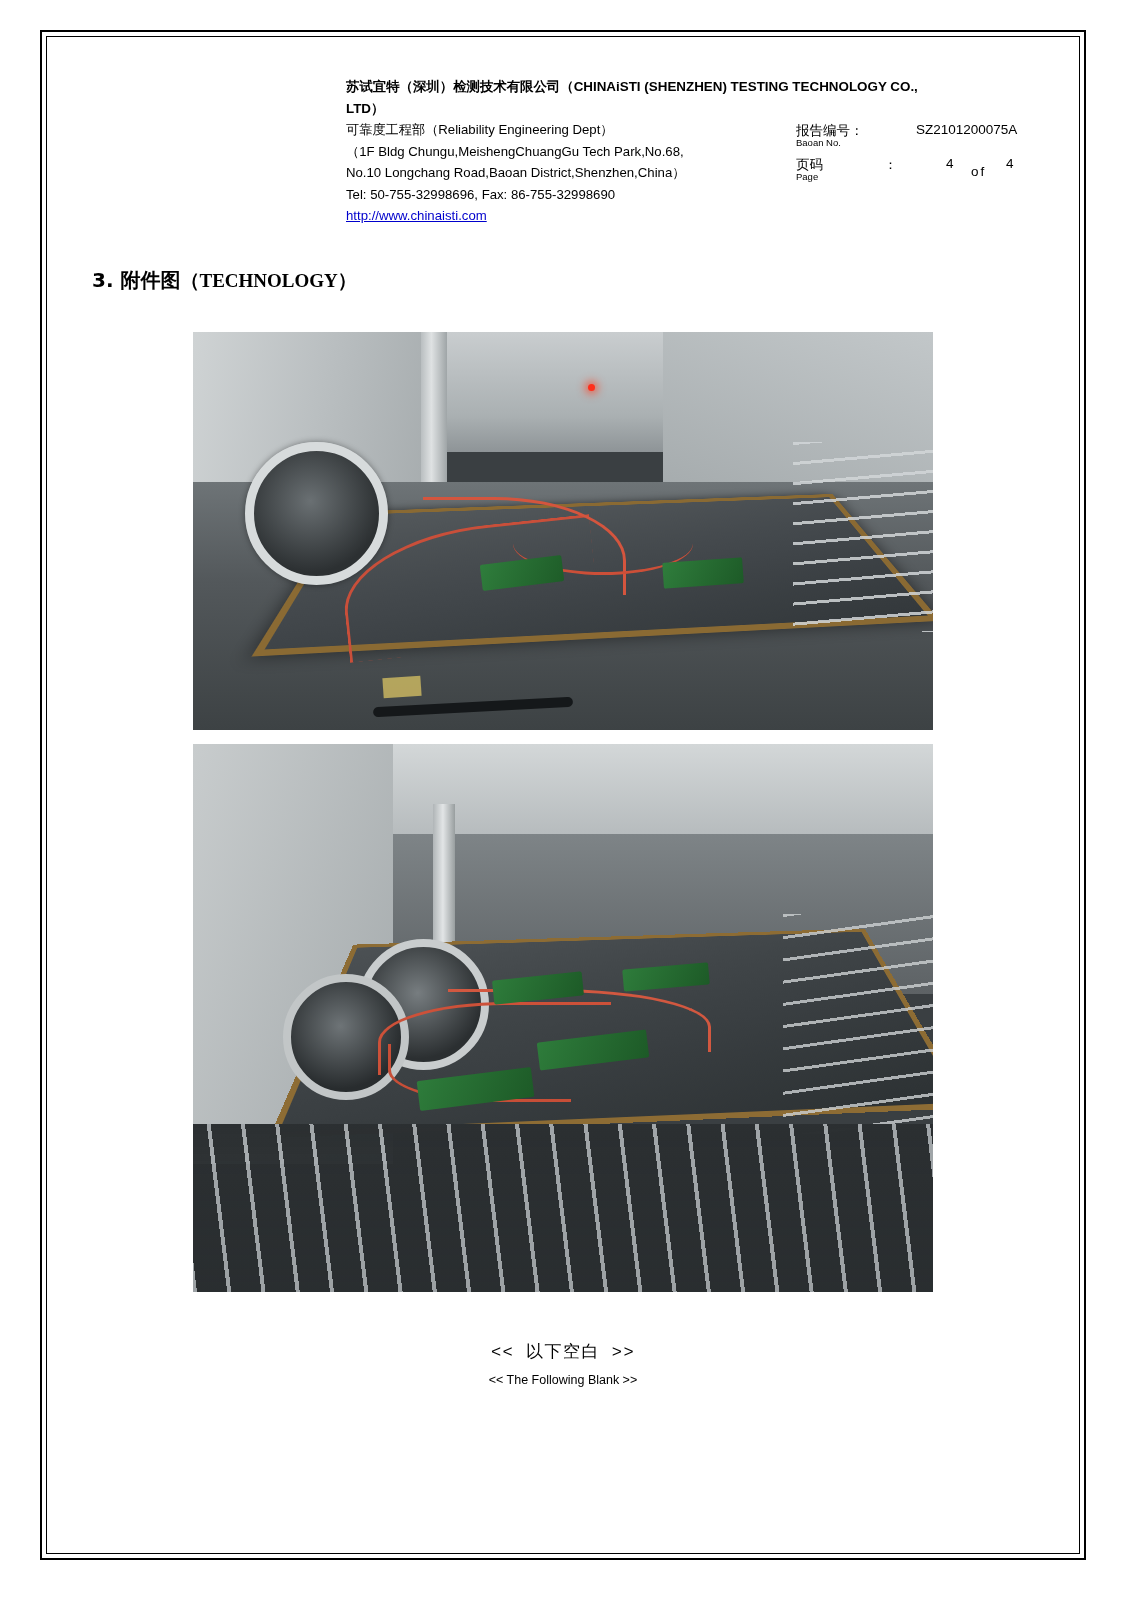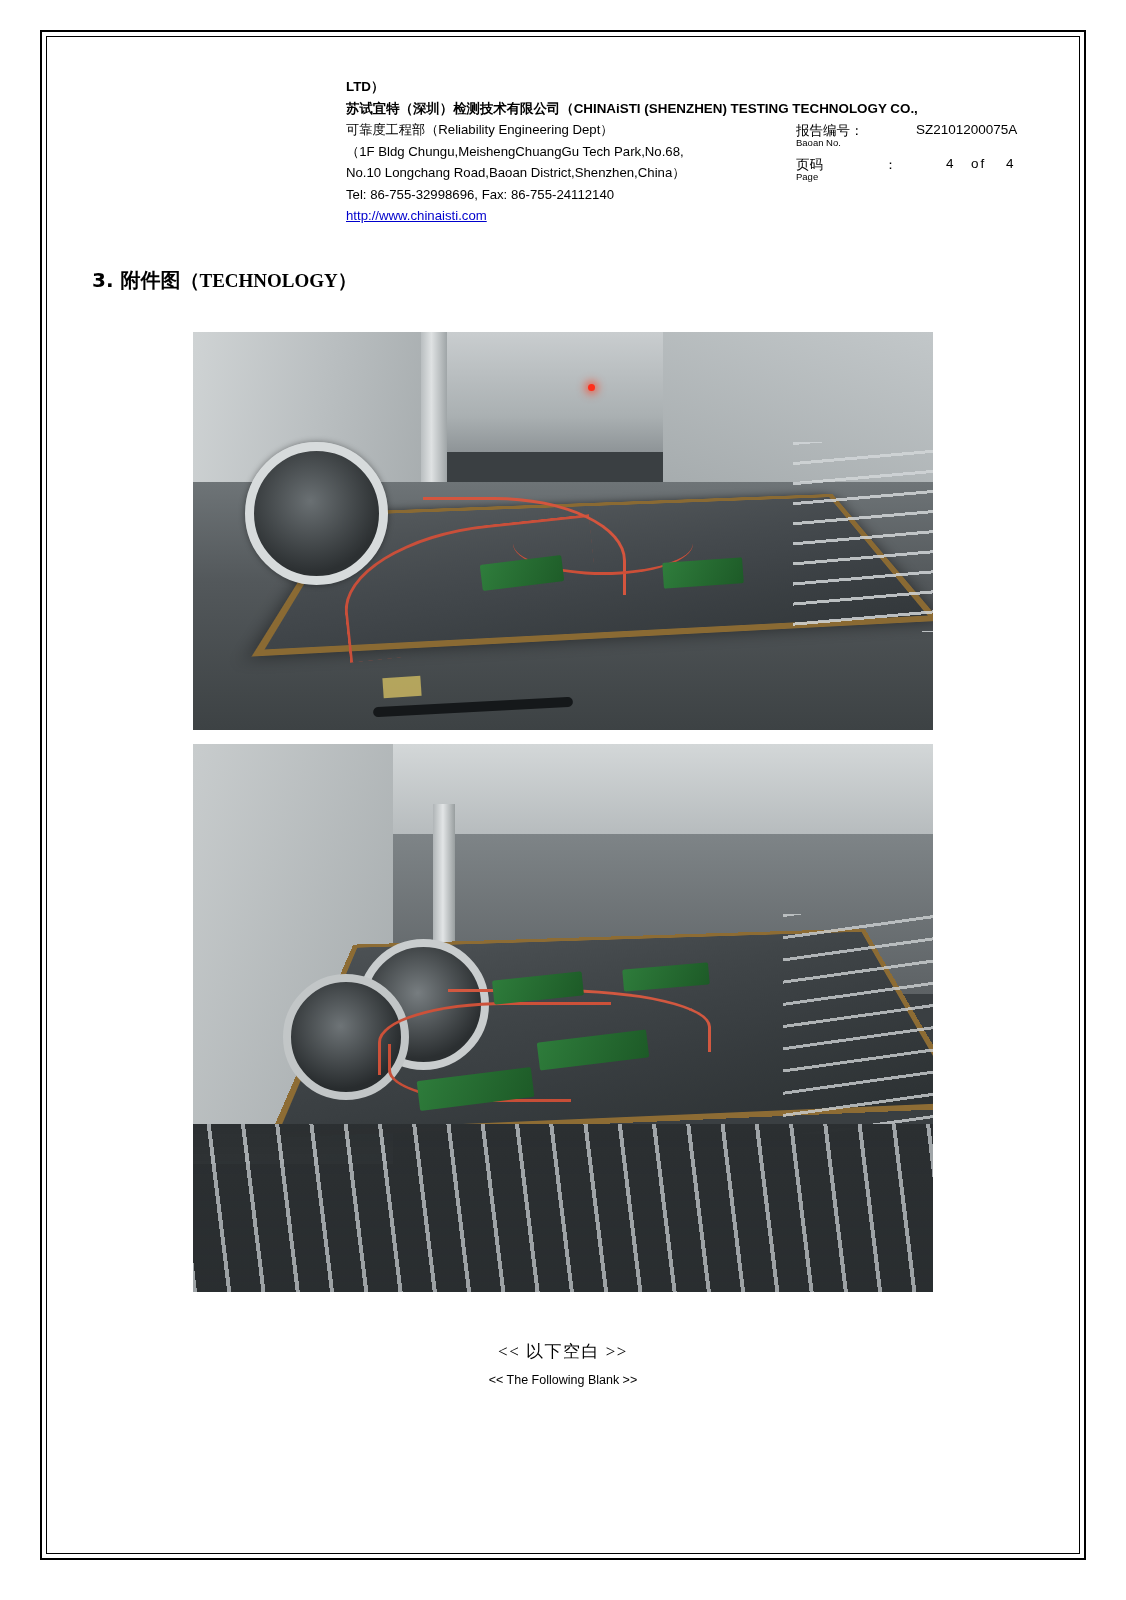--- a/index.html
+++ b/index.html
@@ -180,21 +180,21 @@
     height: 548px;
     margin-top: 14px;
   }
   .blank-note {
     margin-top: 48px;
     text-align: center;
   }
   .blank-cn {
     font-size: 17px;
     letter-spacing: 1.5px;
-    font-family: Liberation Serif, serif;
+    font-family: Liberation Mono, monospace;
   }
   .blank-en {
     font-size: 12.5px;
     margin-top: 10px;
     text-align: center;
   }
 
   
   .p1-wallL { position:absolute; left:0; top:0; width:250px; height:398px;
      background: linear-gradient(100deg,#cfd3d4 0%, #b9bec0 45%, #9ea4a6 100%); }
@@ -279,40 +279,40 @@
 <div class="page">
   <div class="page-border-outer"></div>
   <div class="page-border-inner"></div>
 
   <div class="content">
 
     <div class="header">
 
 
       <div class="company-block">
+        <div class="line bold">苏试宜特（深圳）检测技术有限公司（CHINAiSTI (SHENZHEN) TESTING TECHNOLOGY CO.,</div>
         <div class="line bold">LTD）</div>
-        <div class="line bold">苏试宜特（深圳）检测技术有限公司（CHINAiSTI (SHENZHEN) TESTING TECHNOLOGY CO.,</div>
         <div class="line">可靠度工程部（Reliability Engineering Dept）</div>
         <div class="line">（1F Bldg Chungu,MeishengChuangGu Tech Park,No.68,</div>
         <div class="line">No.10 Longchang Road,Baoan District,Shenzhen,China）</div>
-        <div class="line">Tel: 86-755-32998696, Fax: 86-755-24112140</div>
+        <div class="line">Tel: 50-755-32998696, Fax: 86-755-32998690</div>
         <div class="line"><a href="#">http://www.chinaisti.com</a></div>
       </div>
 
       <div class="report-block">
         <div class="rb-row">
           <span class="rb-label-cn">报告编号：</span>
           <span class="val">SZ2101200075A</span>
           <span class="rb-label-en">Baoan No.</span>
         </div>
         <div class="rb-row">
           <span class="rb-label-cn">页码</span>
           <span class="colon">：</span>
           <span class="pagenums" style="left:150px;">4</span>
-          <span class="pagenums" style="left:175px;">of</span>
+          <span class="pagenums" style="left:175px;margin-top:8px;">of</span>
           <span class="pagenums" style="left:210px;">4</span>
           <span class="rb-label-en">Page</span>
         </div>
       </div>
     </div>
 
     <div class="section-title">
       <span>3.</span>
       <span>附件图</span><span class="en">（TECHNOLOGY）</span>
     </div>

